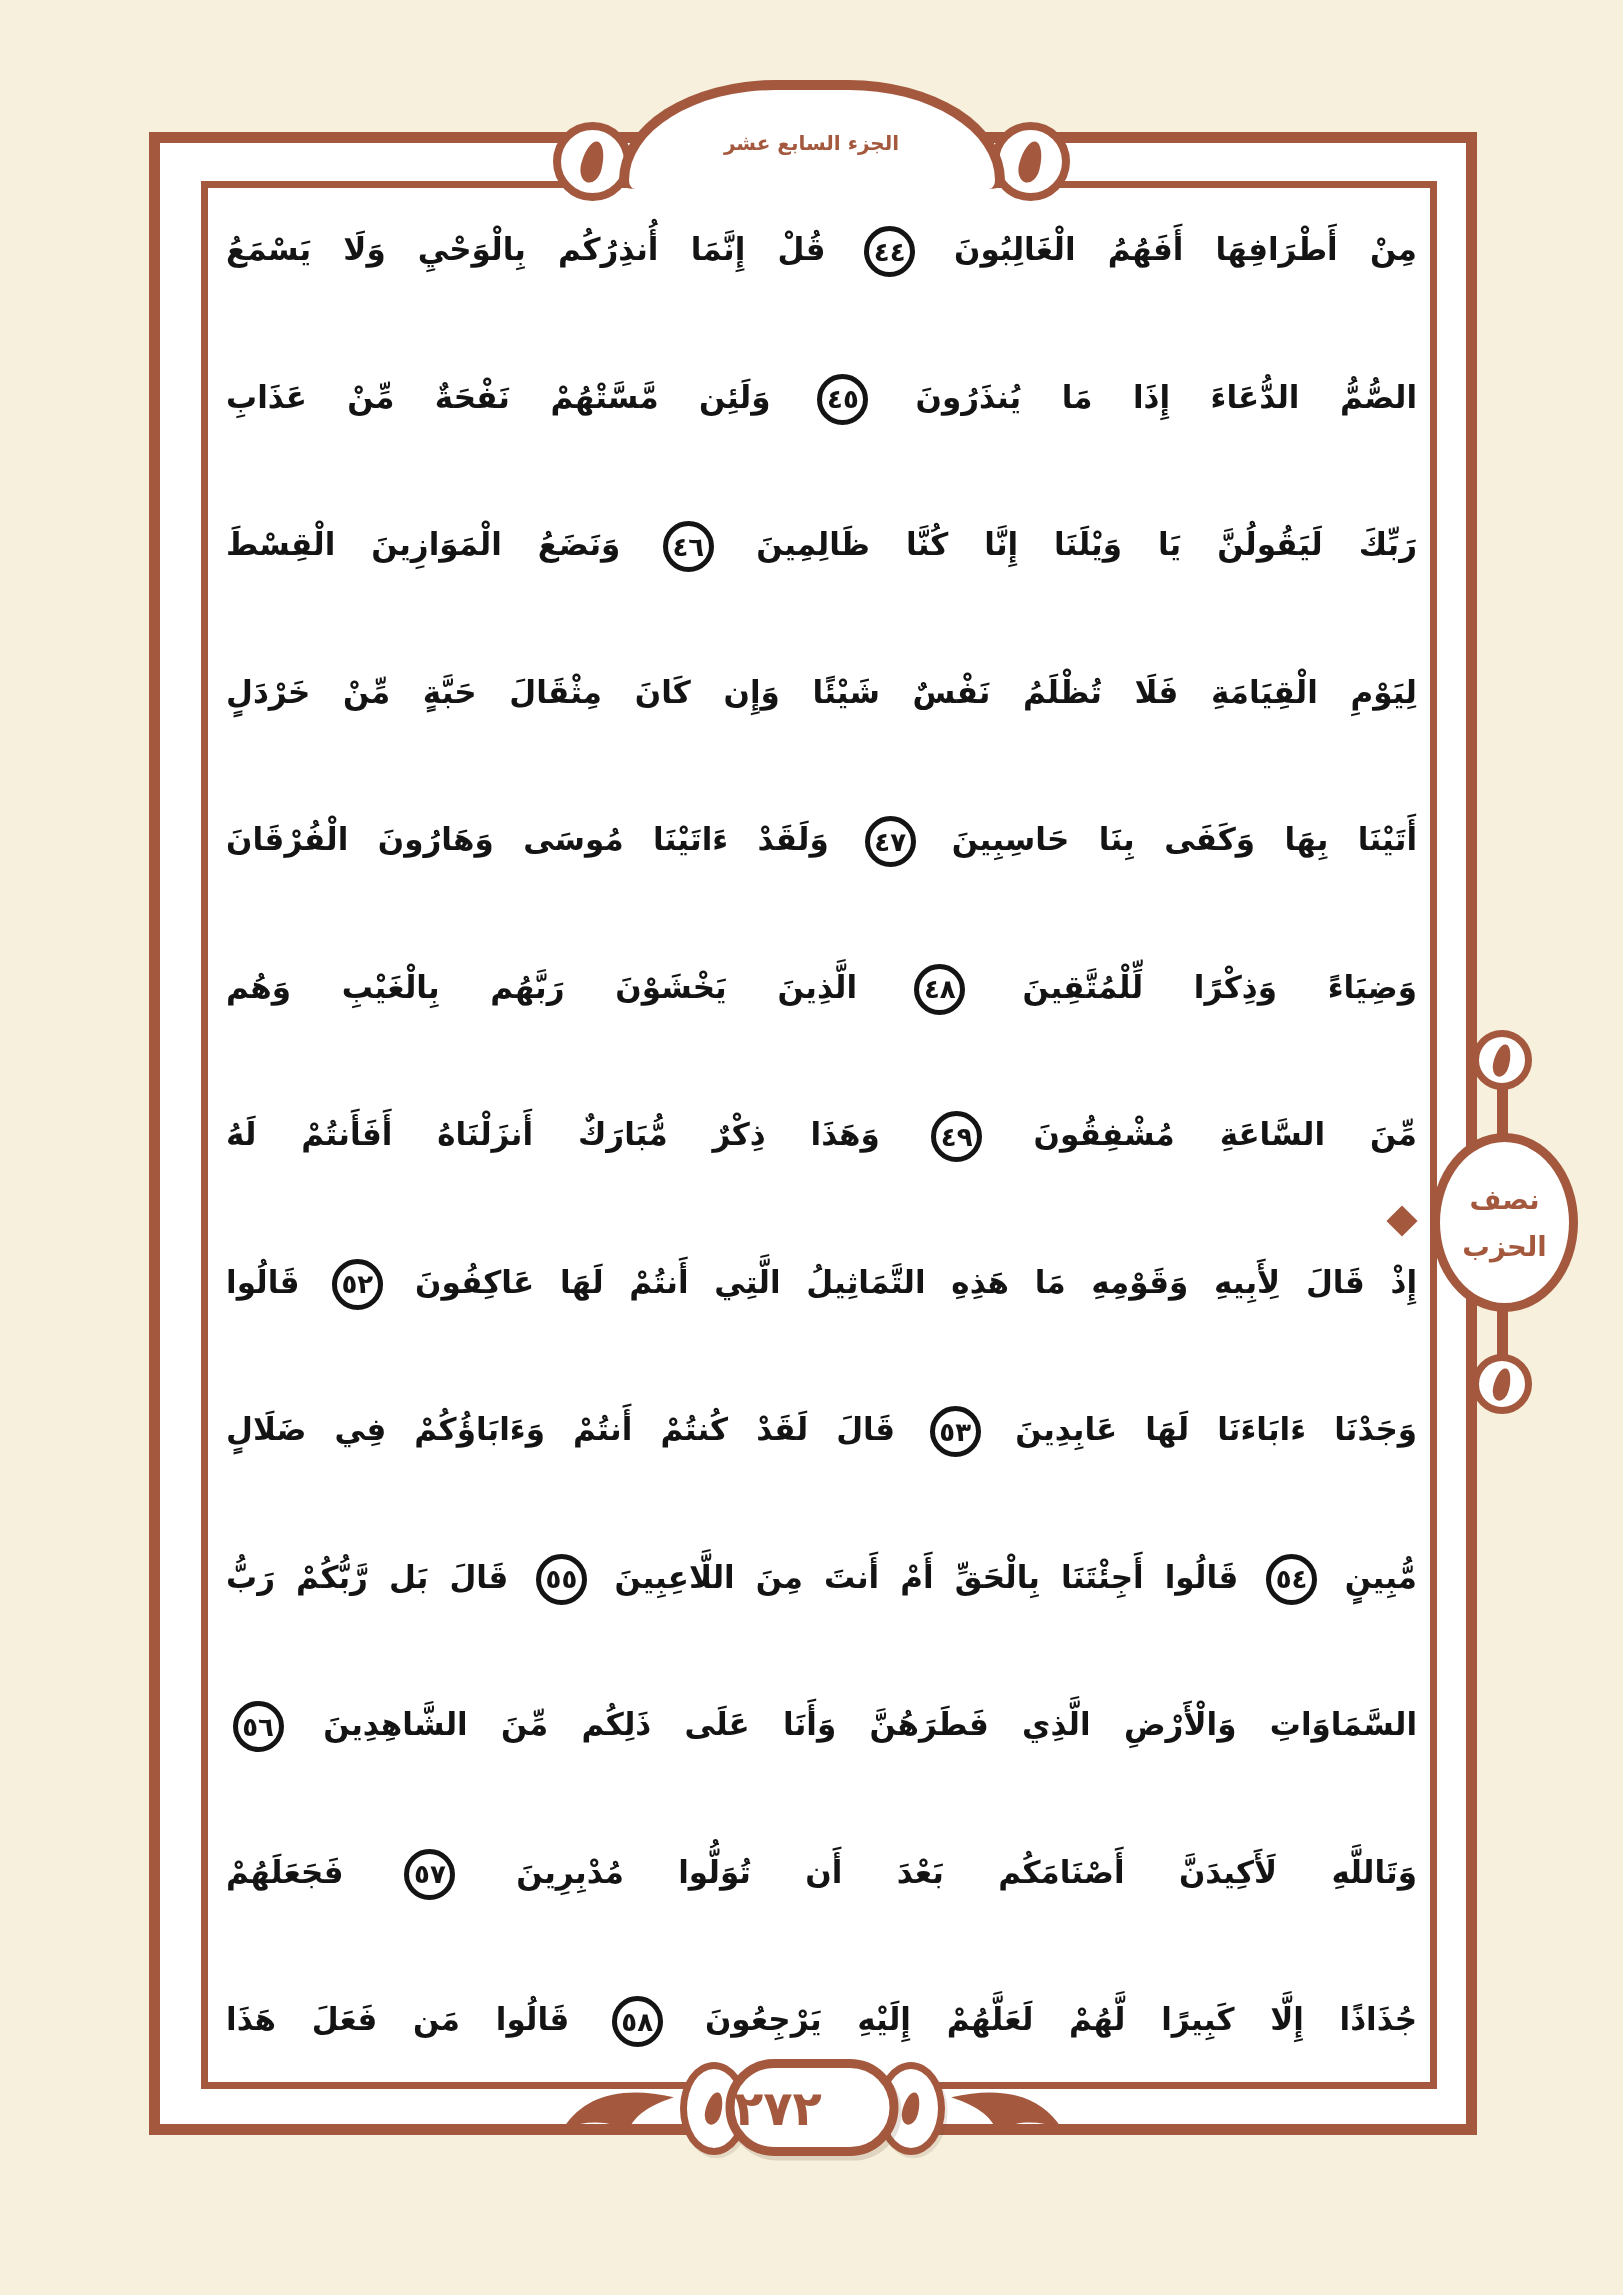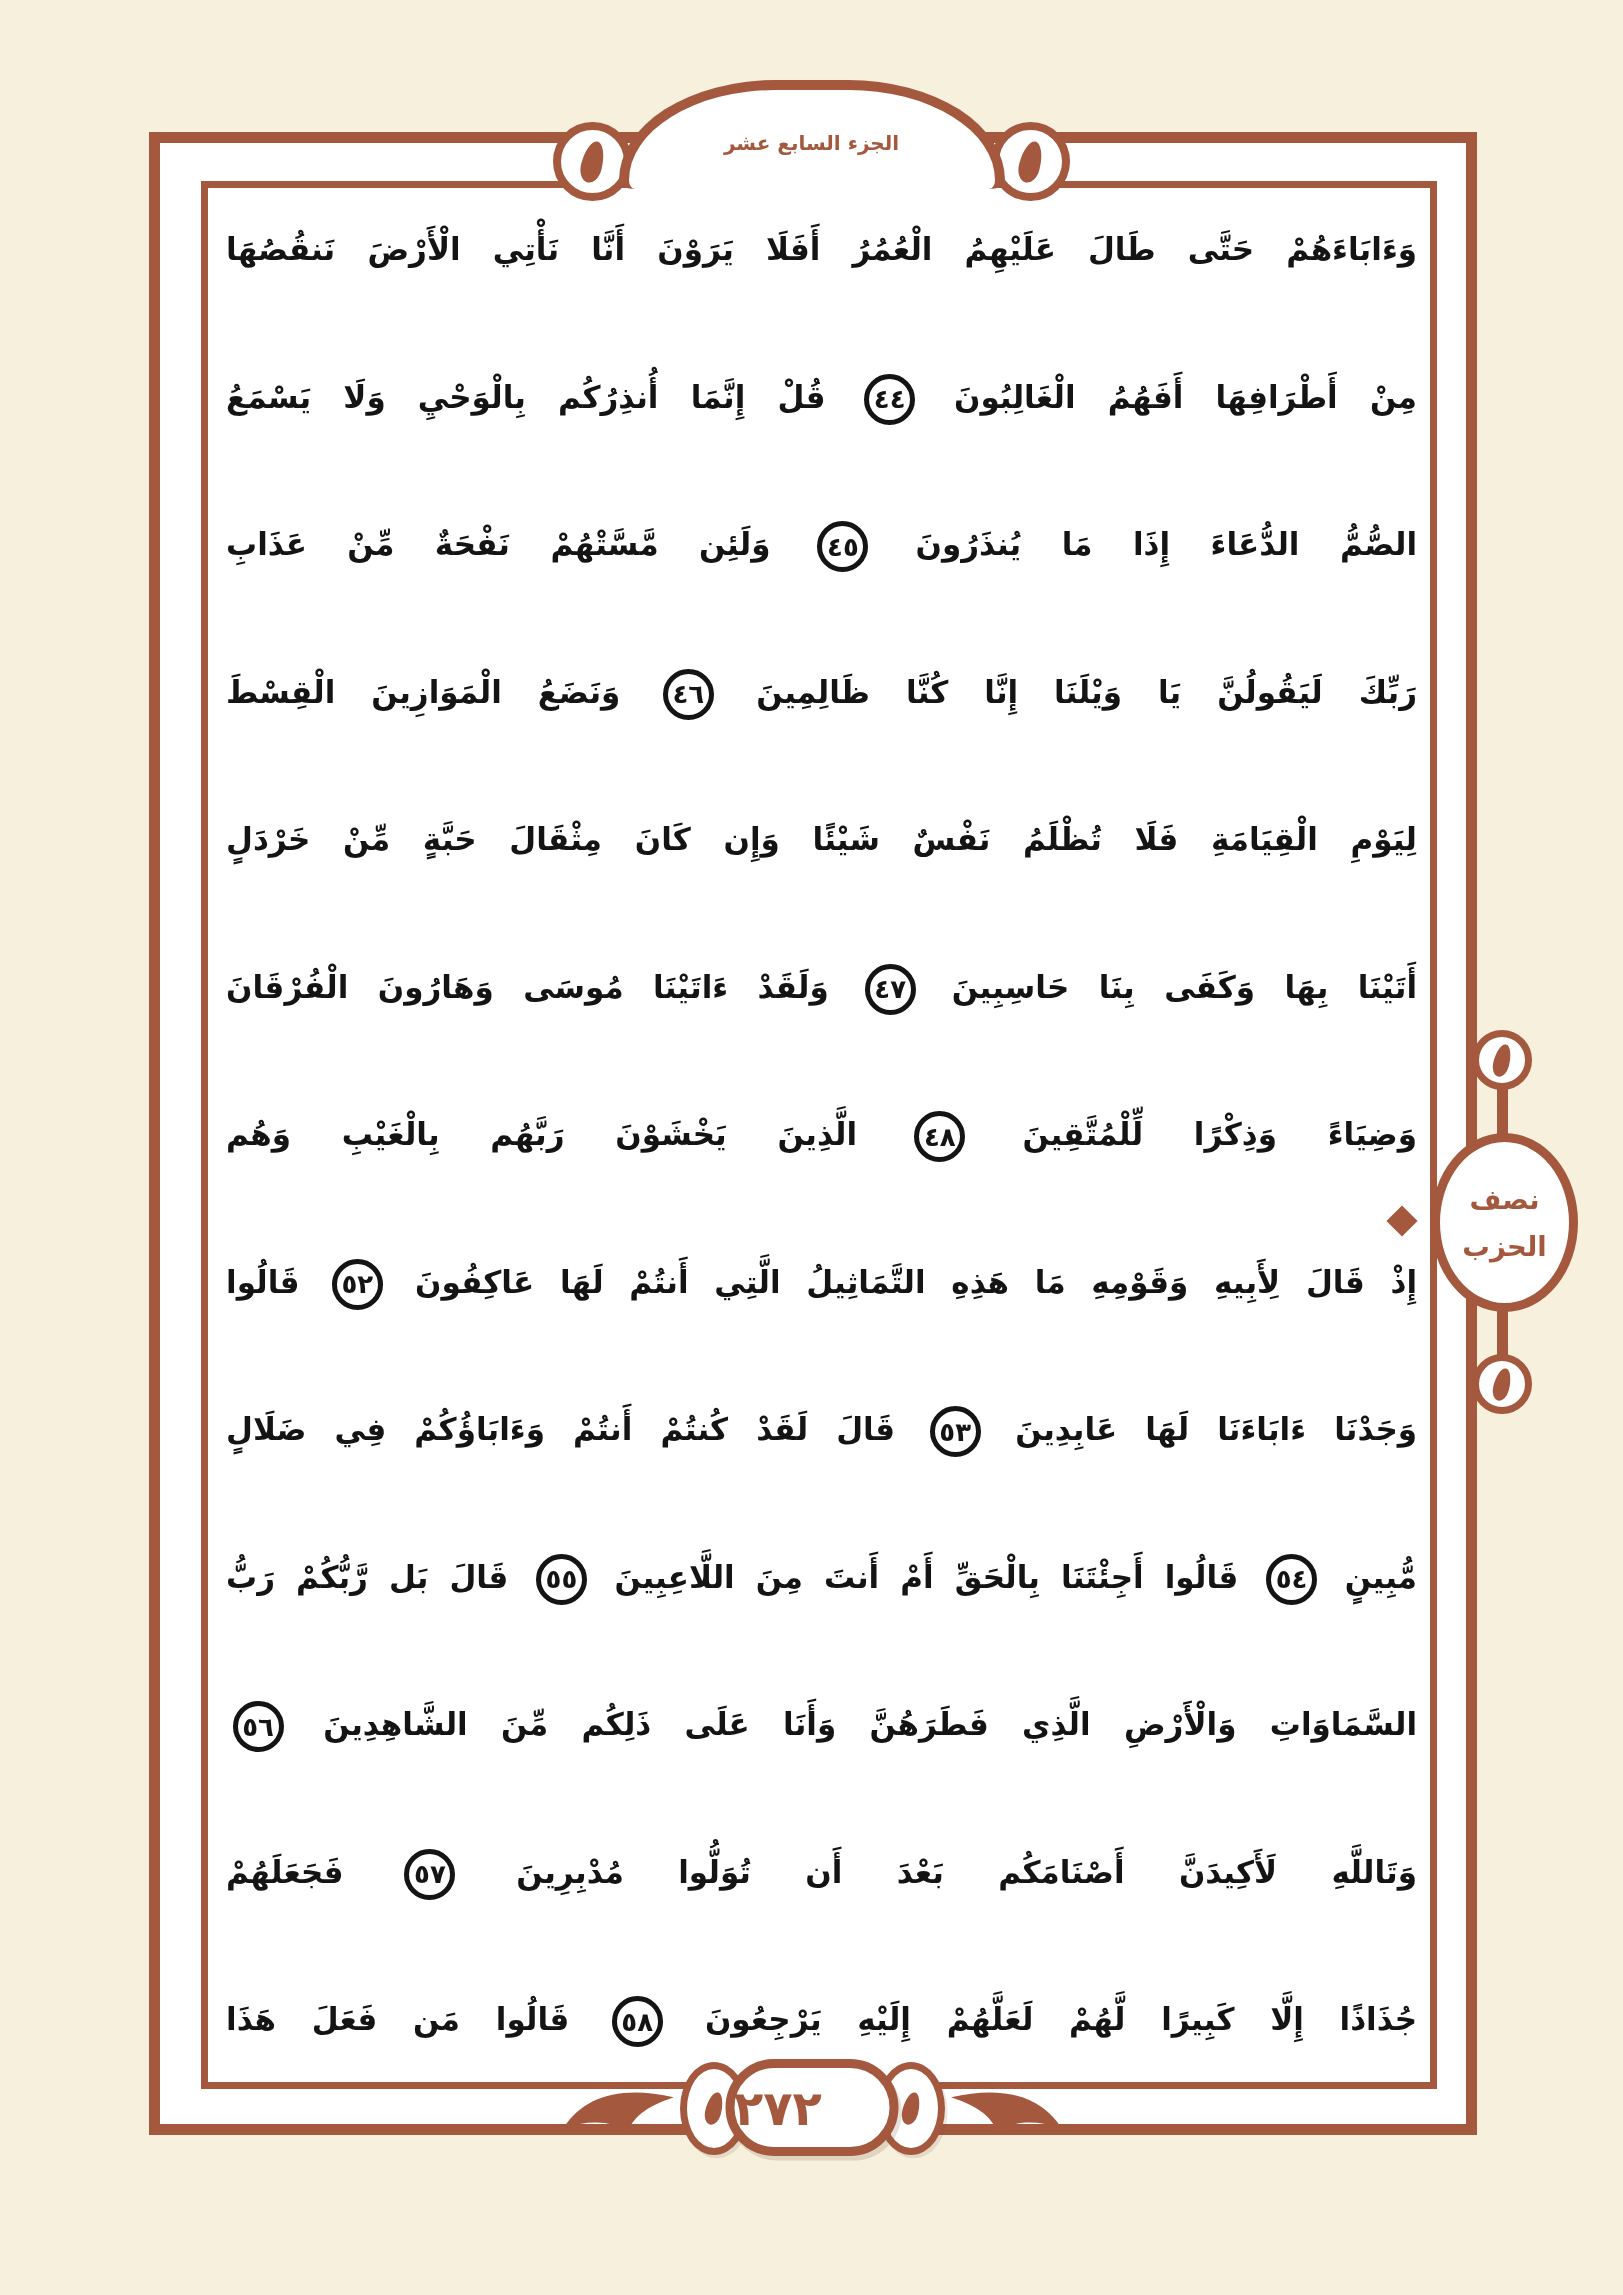--- a/index.html
+++ b/index.html
@@ -138,27 +138,27 @@
     <div class="seed"></div>
   </div>
   <div class="band-circle right">
     <div class="seed"></div>
   </div>
   <div class="dome">
     <div class="dome-title">الجزء السابع عشر</div>
   </div>
 
   <div class="text-block">
-      <div class="line"><span>وَءَابَاءَهُمْ حَتَّى طَالَ عَلَيْهِمُ الْعُمُرُ أَفَلَا يَرَوْنَ أَنَّا نَأْتِي الْأَرْضَ نَنقُصُهَا</span></div>
       <div class="line"><span>مِنْ أَطْرَافِهَا أَفَهُمُ الْغَالِبُونَ</span> <span class="verse">٤٤</span> <span>قُلْ إِنَّمَا أُنذِرُكُم بِالْوَحْيِ وَلَا يَسْمَعُ</span></div>
       <div class="line"><span>الصُّمُّ الدُّعَاءَ إِذَا مَا يُنذَرُونَ</span> <span class="verse">٤٥</span> <span>وَلَئِن مَّسَّتْهُمْ نَفْحَةٌ مِّنْ عَذَابِ</span></div>
       <div class="line"><span>رَبِّكَ لَيَقُولُنَّ يَا وَيْلَنَا إِنَّا كُنَّا ظَالِمِينَ</span> <span class="verse">٤٦</span> <span>وَنَضَعُ الْمَوَازِينَ الْقِسْطَ</span></div>
       <div class="line"><span>لِيَوْمِ الْقِيَامَةِ فَلَا تُظْلَمُ نَفْسٌ شَيْئًا وَإِن كَانَ مِثْقَالَ حَبَّةٍ مِّنْ خَرْدَلٍ</span></div>
       <div class="line"><span>أَتَيْنَا بِهَا وَكَفَى بِنَا حَاسِبِينَ</span> <span class="verse">٤٧</span> <span>وَلَقَدْ ءَاتَيْنَا مُوسَى وَهَارُونَ الْفُرْقَانَ</span></div>
       <div class="line"><span>وَضِيَاءً وَذِكْرًا لِّلْمُتَّقِينَ</span> <span class="verse">٤٨</span> <span>الَّذِينَ يَخْشَوْنَ رَبَّهُم بِالْغَيْبِ وَهُم</span></div>
+      <div class="line"><span>مِّنَ السَّاعَةِ مُشْفِقُونَ</span> <span class="verse">٤٩</span> <span>وَهَذَا ذِكْرٌ مُّبَارَكٌ أَنزَلْنَاهُ أَفَأَنتُمْ لَهُ</span></div>
       <div class="line"><span>إِذْ قَالَ لِأَبِيهِ وَقَوْمِهِ مَا هَذِهِ التَّمَاثِيلُ الَّتِي أَنتُمْ لَهَا عَاكِفُونَ</span> <span class="verse">٥٢</span> <span>قَالُوا</span></div>
       <div class="line"><span>وَجَدْنَا ءَابَاءَنَا لَهَا عَابِدِينَ</span> <span class="verse">٥٣</span> <span>قَالَ لَقَدْ كُنتُمْ أَنتُمْ وَءَابَاؤُكُمْ فِي ضَلَالٍ</span></div>
       <div class="line"><span>مُّبِينٍ</span> <span class="verse">٥٤</span> <span>قَالُوا أَجِئْتَنَا بِالْحَقِّ أَمْ أَنتَ مِنَ اللَّاعِبِينَ</span> <span class="verse">٥٥</span> <span>قَالَ بَل رَّبُّكُمْ رَبُّ</span></div>
       <div class="line"><span>السَّمَاوَاتِ وَالْأَرْضِ الَّذِي فَطَرَهُنَّ وَأَنَا عَلَى ذَلِكُم مِّنَ الشَّاهِدِينَ</span> <span class="verse">٥٦</span></div>
       <div class="line"><span>وَتَاللَّهِ لَأَكِيدَنَّ أَصْنَامَكُم بَعْدَ أَن تُوَلُّوا مُدْبِرِينَ</span> <span class="verse">٥٧</span> <span>فَجَعَلَهُمْ</span></div>
       <div class="line"><span>جُذَاذًا إِلَّا كَبِيرًا لَّهُمْ لَعَلَّهُمْ إِلَيْهِ يَرْجِعُونَ</span> <span class="verse">٥٨</span> <span>قَالُوا مَن فَعَلَ هَذَا</span></div>
     </div>
 
   <div class="hizb-stem top"></div>
   <div class="hizb-stem bottom"></div>

